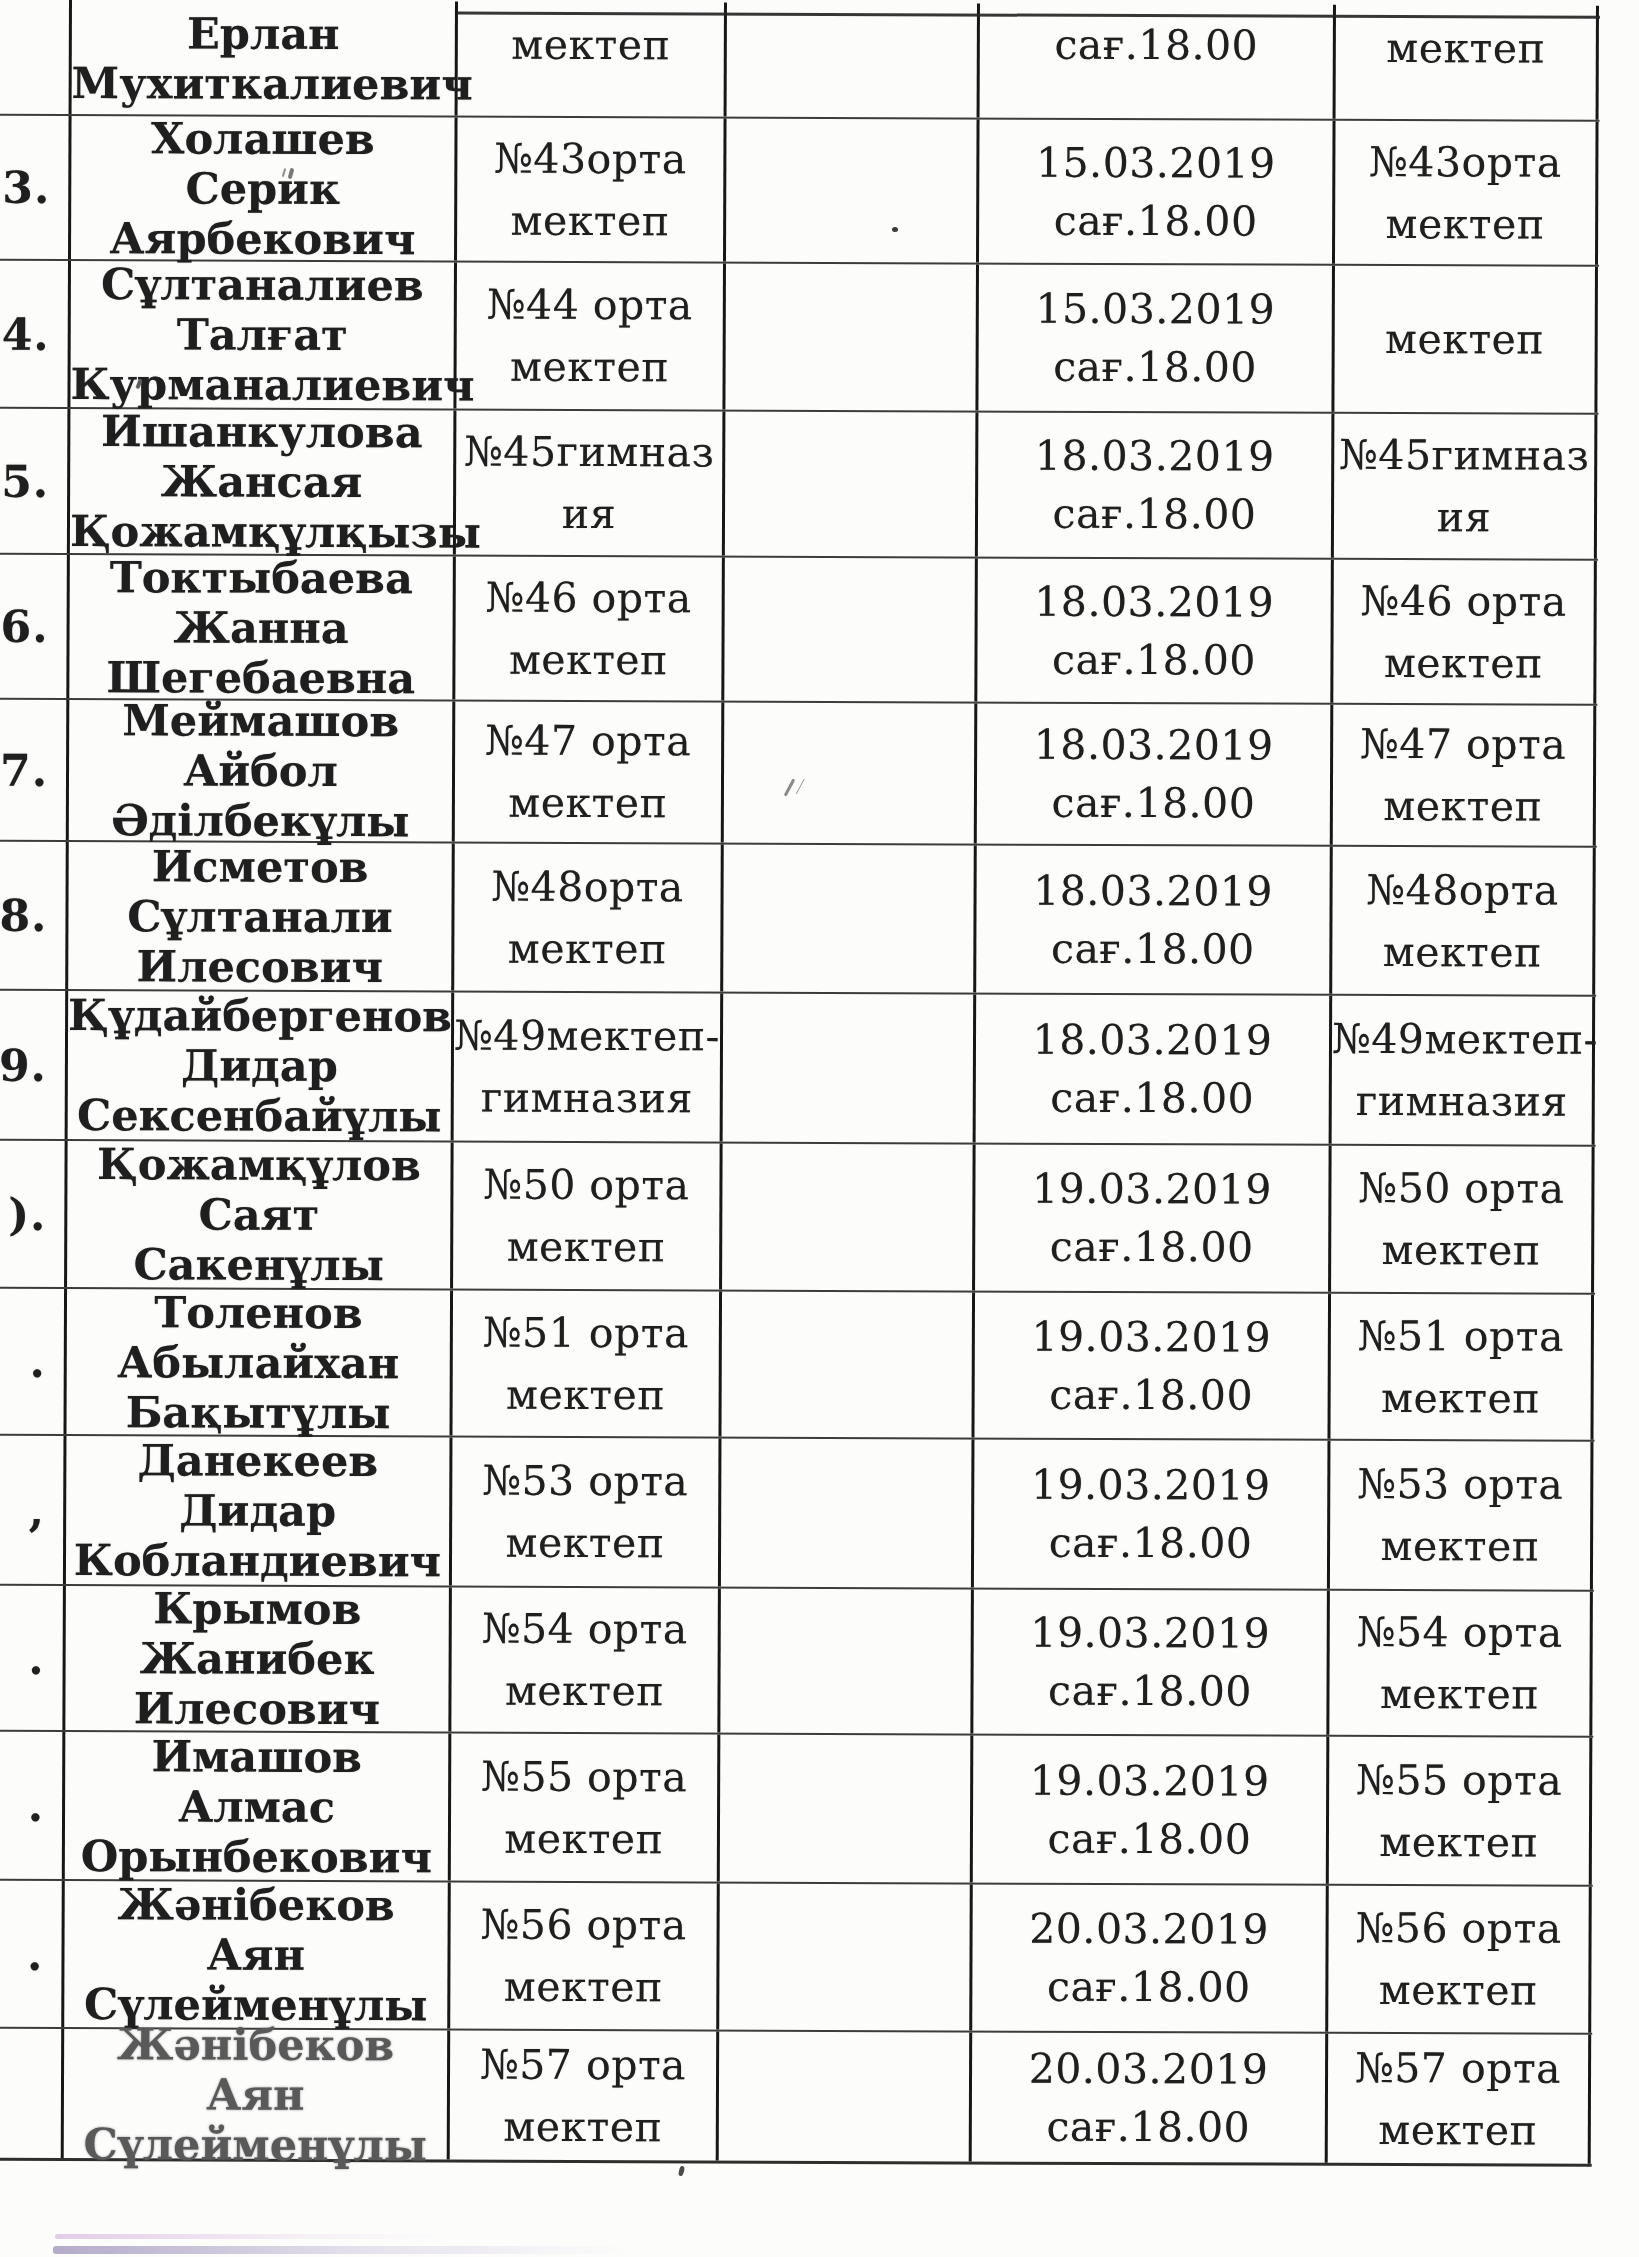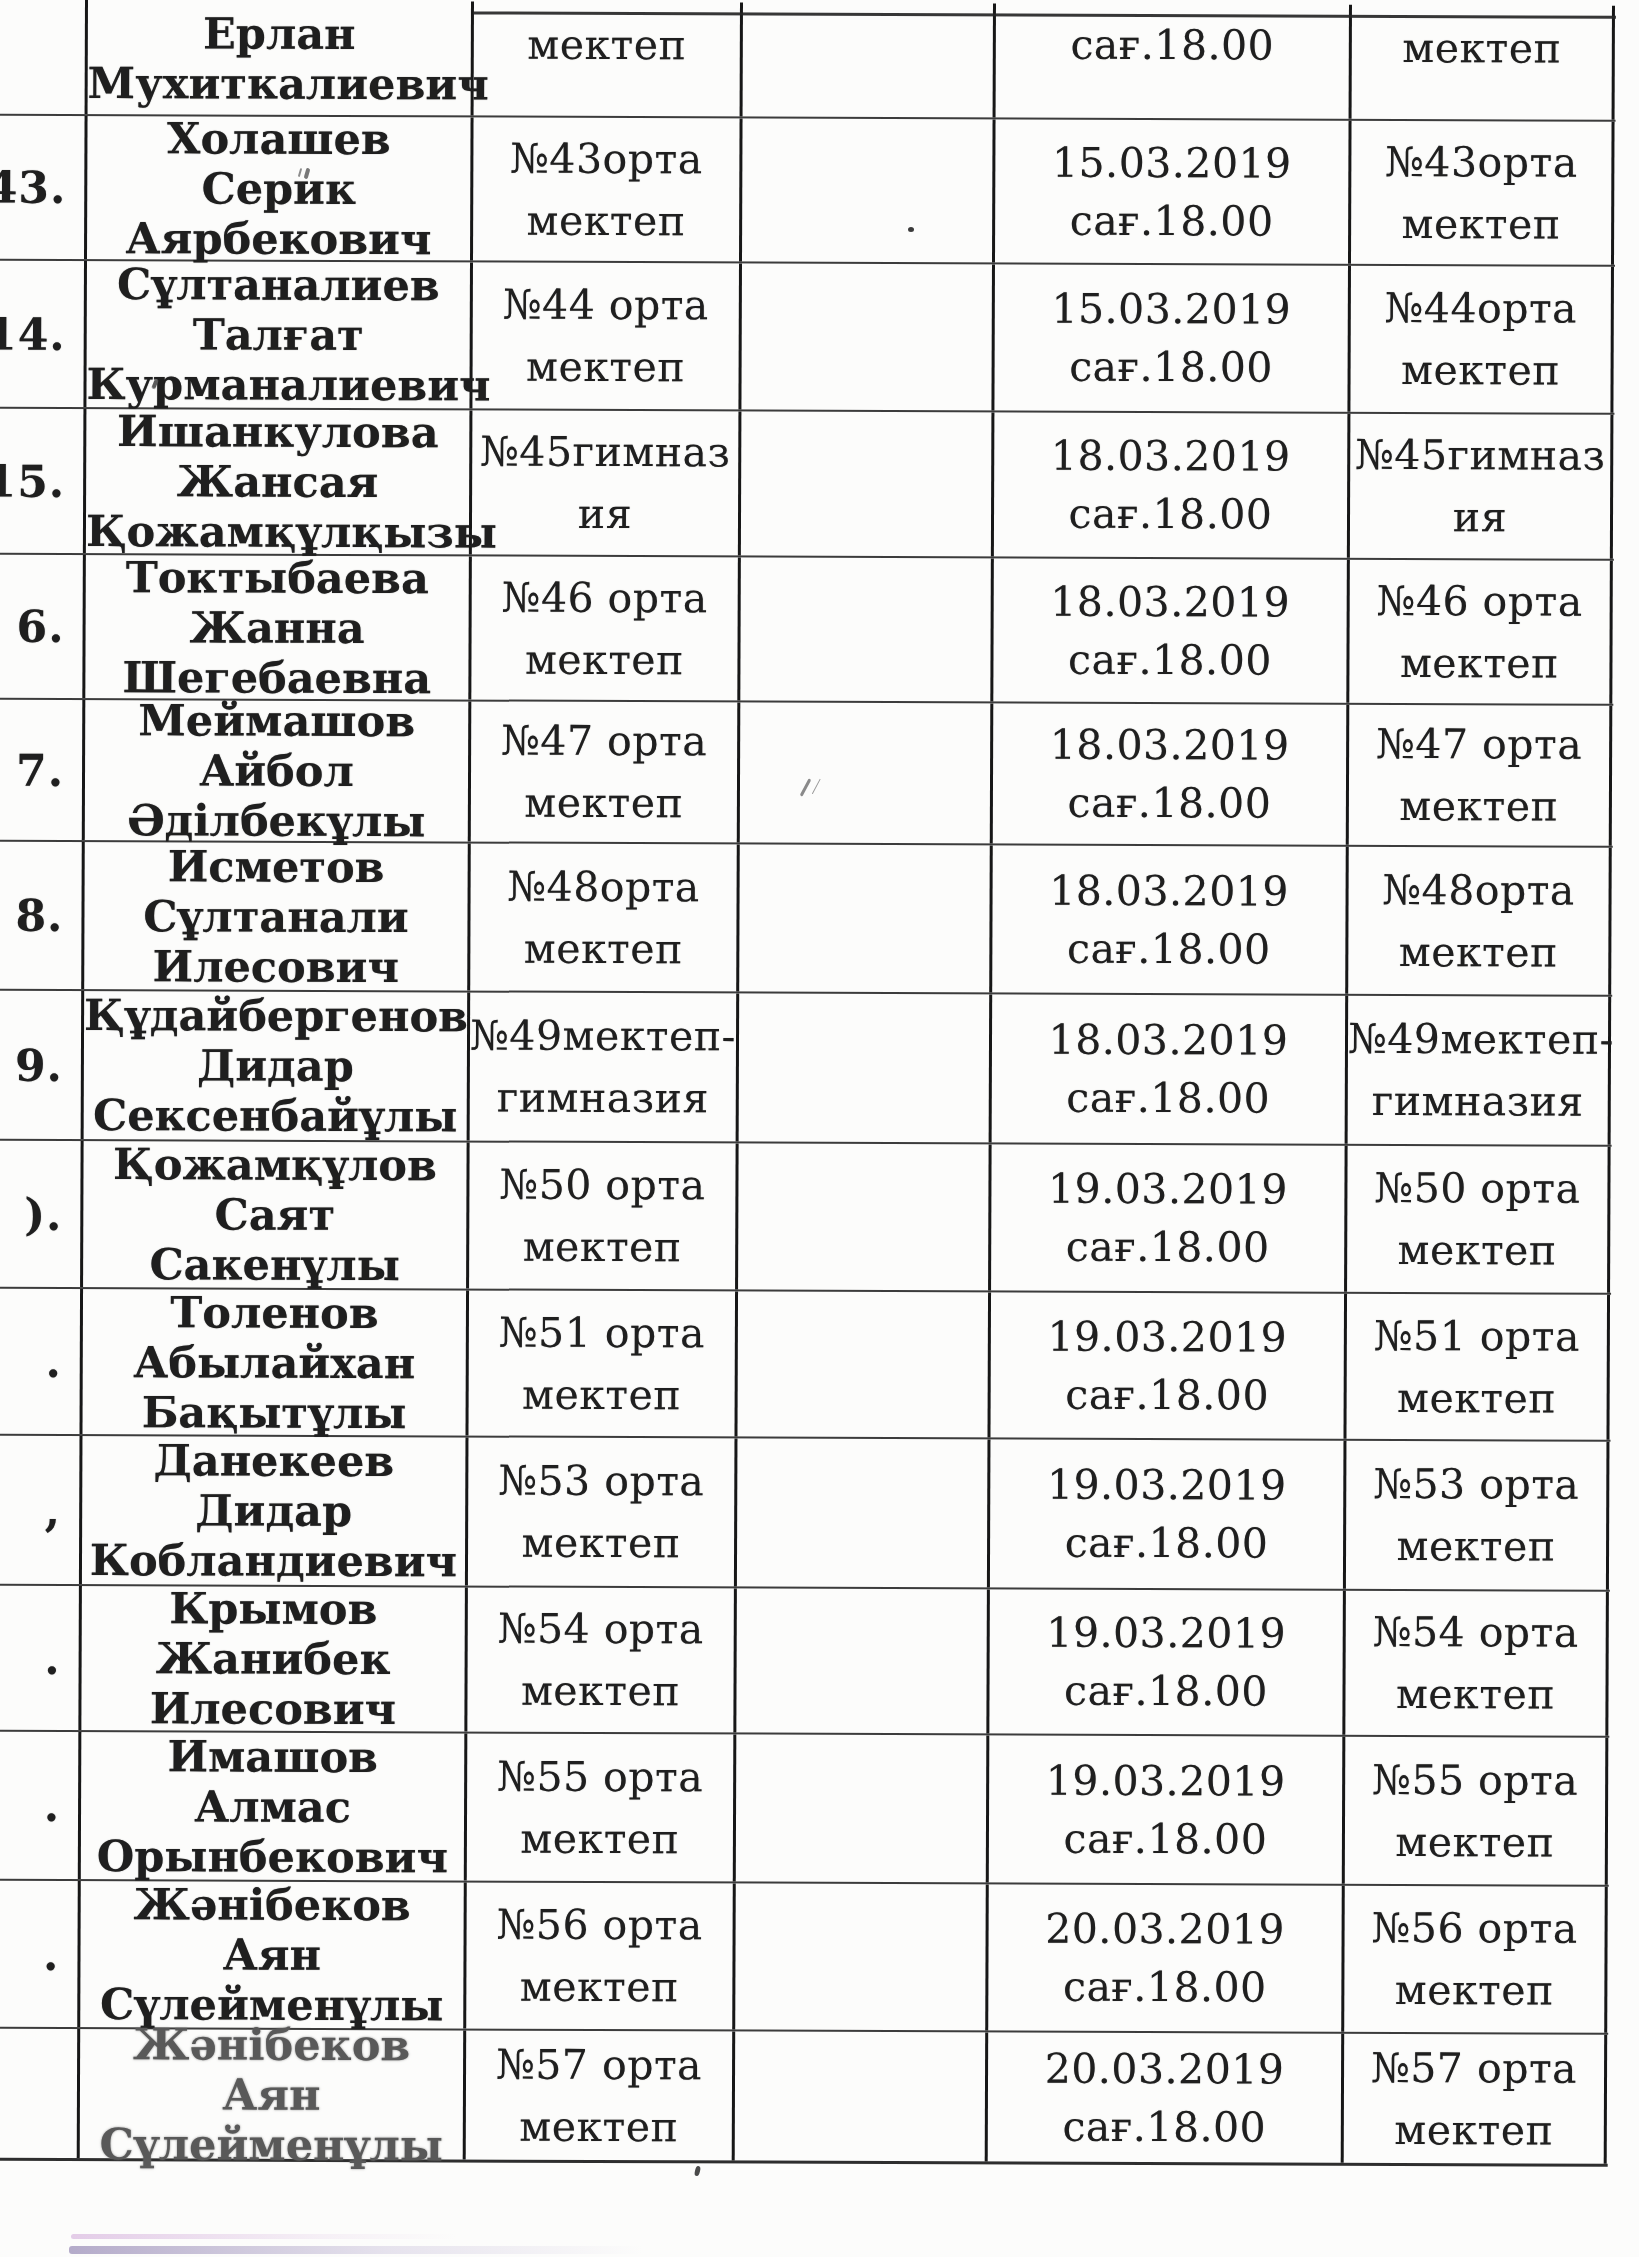--- a/index.html
+++ b/index.html
@@ -3,21 +3,21 @@
 <meta charset="utf-8">
 <style>
   :root{
     --paper:#fcfcfb; --ink:#1f1f1f; --ink-faint:#595959;
     --grid-vertical:#171717; --grid-horizontal:#3c3c3c;
     --top-border:#262626; --strip-pink:#dfc4e4; --strip-lavender:#aca2c4;
   }
   *{box-sizing:border-box; margin:0; padding:0;}
   html,body{width:1639px; height:2257px; overflow:hidden;}
   body{background:var(--paper,#fcfcfb); font-family:"DejaVu Serif","Liberation Serif",serif; color:var(--ink,#1f1f1f);}
-  .page{position:relative; width:1376px; height:2257px; background:var(--paper,#fcfcfb);margin-left:16px;}
+  .page{position:relative; width:1376px; height:2257px; background:var(--paper,#fcfcfb);}
 
   
   .sheet{position:absolute; left:-57px; top:0; width:1657px;
          transform:rotate(0.22deg); transform-origin:129px 0px;}
 
   .topline{position:absolute; left:515px; top:10px; width:1142px; height:3px;
            background:var(--top-border,#262626); opacity:.92;}
 
   .row{display:flex; align-items:stretch; border-bottom:2px solid var(--grid-horizontal,#3c3c3c);}
   .cell{border-right:3px solid var(--grid-vertical,#171717);
@@ -125,21 +125,20 @@
     <div class="cell c-school">
             <div class="ln">№44 орта</div>
             <div class="ln">мектеп</div>
           </div>
     <div class="cell c-blank"></div>
     <div class="cell c-date">
             <div class="ln">15.03.2019</div>
             <div class="ln">сағ.18.00</div>
           </div>
     <div class="cell c-school2">
-            <div class="ln">№44орта</div>
             <div class="ln">мектеп</div>
           </div>
   </div>
         <div class="row" style="height: 146px;">
     <div class="cell c-num">
       <span class="num-text">15.</span>
     </div>
     <div class="cell c-name">
             <div class="ln">Ишанкулова</div>
             <div class="ln">Жансая</div>

